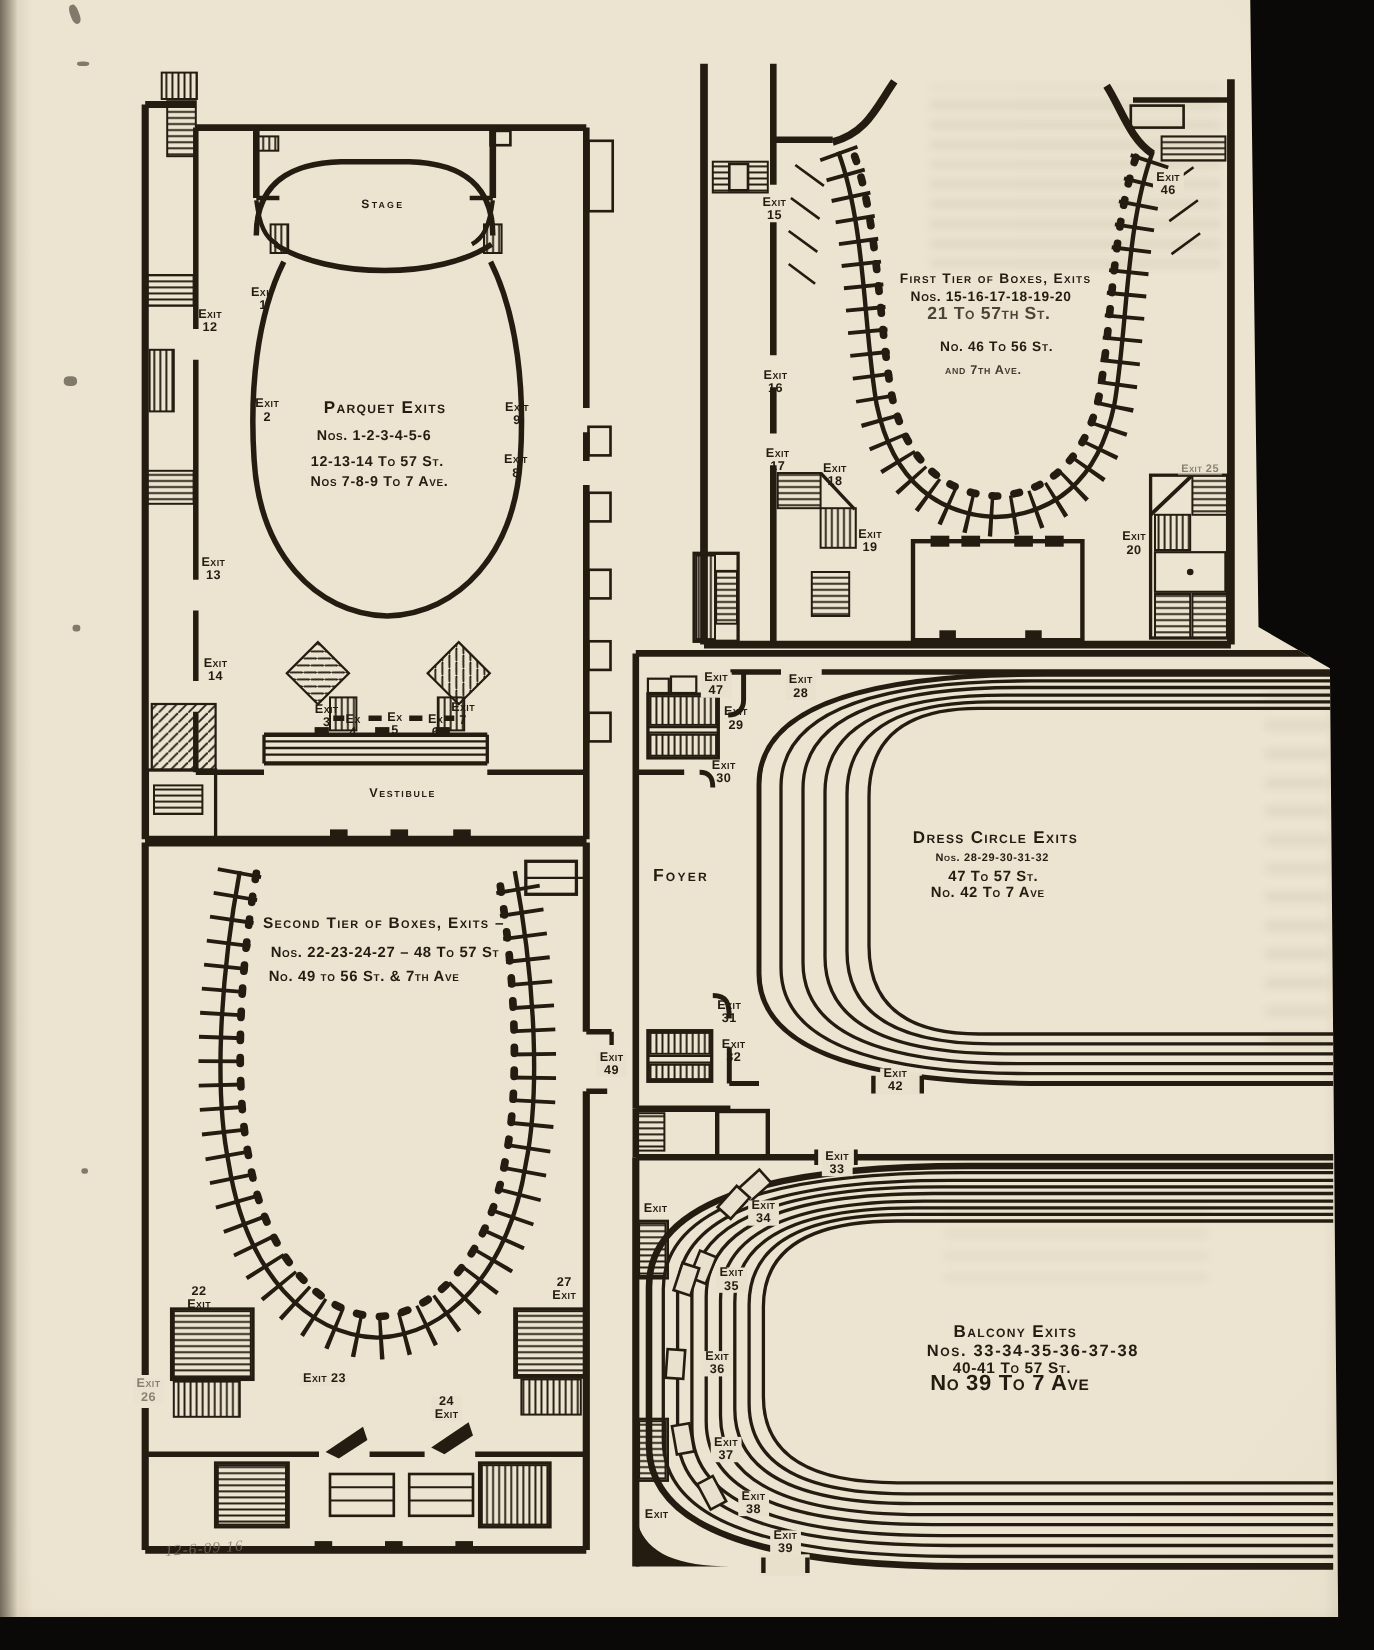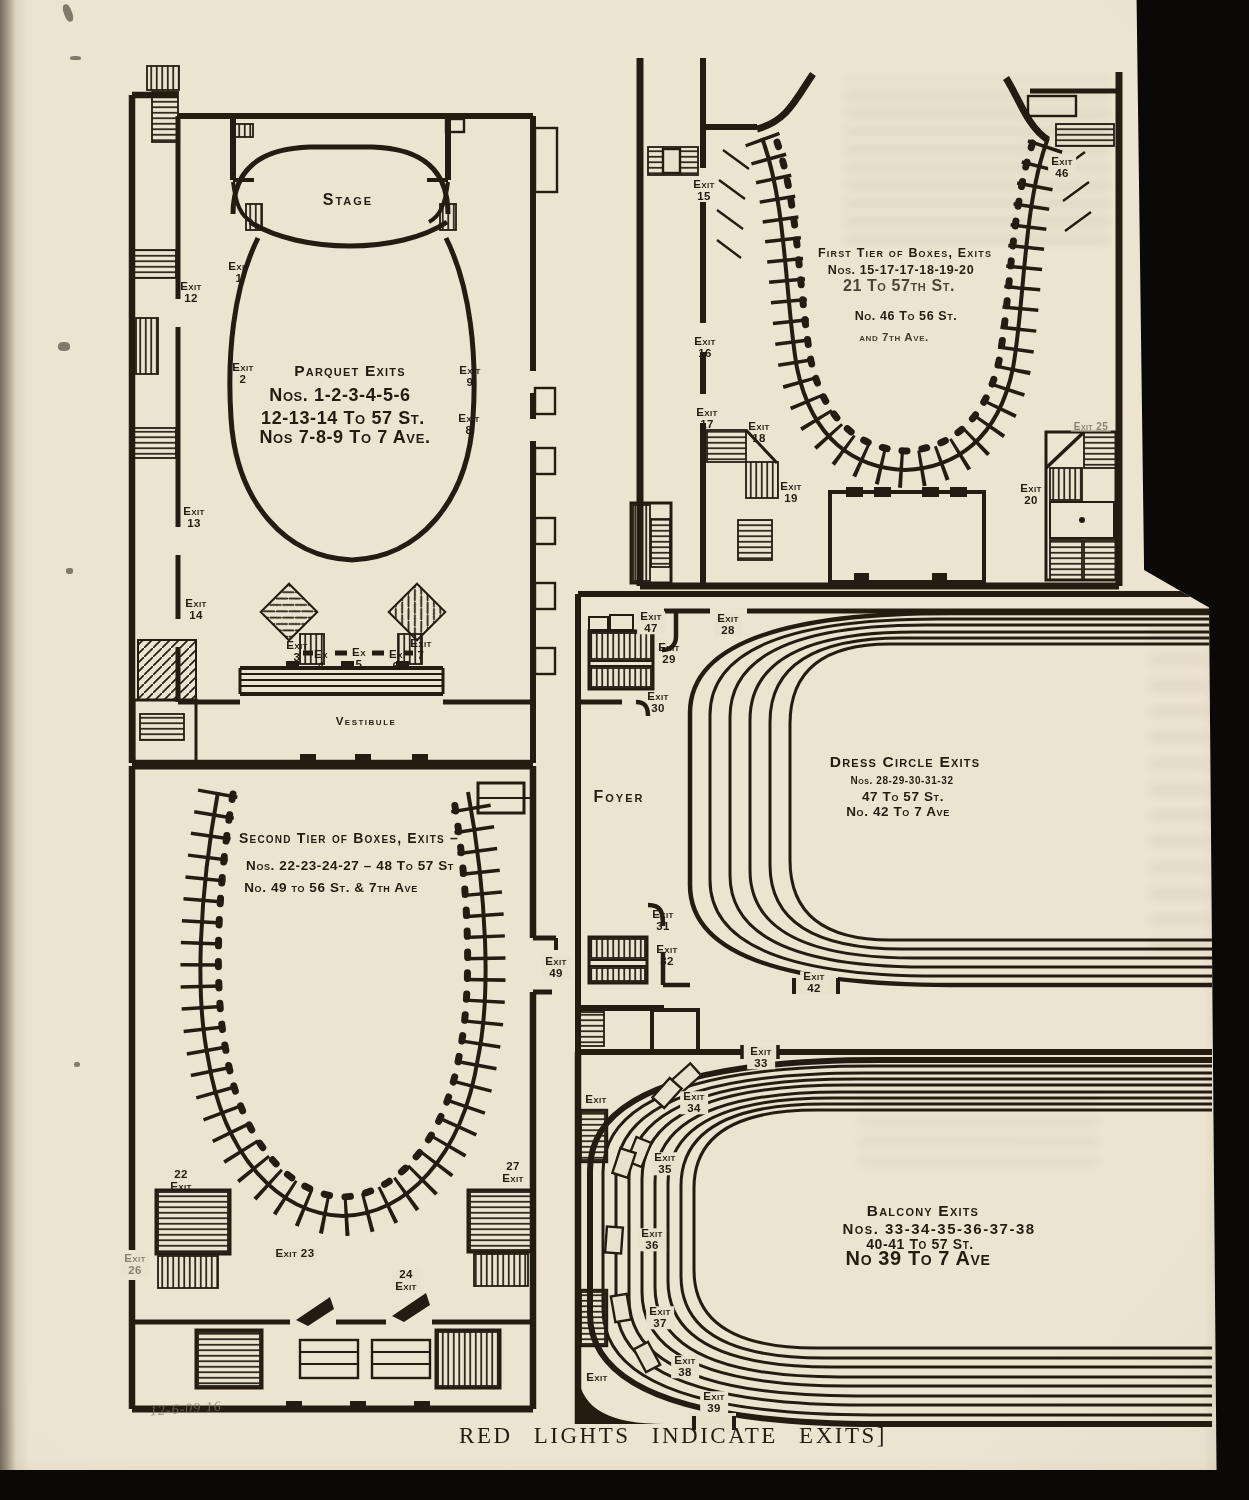--- a/index.html
+++ b/index.html
@@ -23,21 +23,21 @@
   .ink .pfv{fill:url(#pv);stroke:#241c11;stroke-width:1.8}
   .ink .pfd{fill:url(#pd);stroke:#241c11;stroke-width:2}
   .ink .box{fill:#e9e1cd;stroke:#241c11;stroke-width:2.4}
   .ink .gap{fill:#e8e0cb;stroke:none}
   .lab{position:absolute;transform:translate(-50%,-50%);
        font-weight:700;font-size:11.5px;font-variant:small-caps;
        letter-spacing:.4px;color:#241c11;white-space:pre-line;text-align:center;line-height:1.02}
   .bg{background:#e9e1cd;padding:0 3px}
   .smudged{opacity:.5;filter:blur(.5px)}
   .ptitle{font-size:15.5px;letter-spacing:1.2px;line-height:1.1}
-  .pline{font-size:18px;letter-spacing:.6px;line-height:1.2;white-space:nowrap}
+  .pline{font-size:13px;letter-spacing:.6px;line-height:1.2;white-space:nowrap}
   .caption{position:absolute;left:673px;top:1436px;transform:translate(-50%,-50%);
        font-family:"Liberation Serif",serif;font-size:23px;letter-spacing:2.5px;word-spacing:13px;
        color:#241c11;white-space:nowrap}
   .pencil{position:absolute;left:150px;top:1401px;font-family:"Liberation Serif",serif;
        font-style:italic;font-size:14px;color:#7d7360;opacity:.75;transform:rotate(-4deg);letter-spacing:1px}
 </style>
 </head>
 <body>
 
 <div class="paper">
@@ -301,21 +301,21 @@
         <g transform="translate(647,1357) rotate(-28)">
             <rect class="box" x="-8" y="-13" width="16" height="26"></rect>
           </g>
       </g>
       <rect class="gap" x="690" y="1413" width="46" height="20"></rect>
       <path class="s" stroke-width="4" d="M694 1416 V1430 M734 1416 V1430"></path>
       <path class="f" d="M578 1376 C582 1410 612 1424 664 1424 L578 1424 Z"></path>
     </g>
   </svg>
 
-  <div class="lab" style="left:348px;top:200px;font-size:16px;letter-spacing:2px">Stage</div>
+  <div class="lab" style="left:348px;top:187px;font-size:11px;letter-spacing:2px">Stage</div>
   <div class="lab ptitle" style="left:350px;top:371px">Parquet Exits</div>
   <div class="lab pline" style="left:340px;top:396px">Nos. 1-2-3-4-5-6</div>
   <div class="lab pline" style="left:343px;top:419px">12-13-14 To 57 St.</div>
   <div class="lab pline" style="left:345px;top:438px">Nos 7-8-9 To 7 Ave.</div>
   <div class="lab" style="left:366px;top:722px;font-size:11.5px;letter-spacing:1.5px">Vestibule</div>
   <div class="lab" style="left:191px;top:293px">Exit
 12</div>
   <div class="lab" style="left:239px;top:273px">Exit
 1</div>
   <div class="lab" style="left:243px;top:374px">Exit
@@ -333,21 +333,21 @@
   <div class="lab" style="left:321px;top:661px">Ex
 4</div>
   <div class="lab" style="left:359px;top:659px">Ex
 5</div>
   <div class="lab" style="left:396px;top:661px">Ex
 6</div>
   <div class="lab" style="left:421px;top:650px">Exit
 7</div>
 
   <div class="lab ptitle" style="left:905px;top:254px;font-size:12.5px">First Tier of Boxes, Exits</div>
-  <div class="lab pline" style="left:901px;top:270px;font-size:12.5px">Nos. 15-17-17-18-19-20</div>
+  <div class="lab pline" style="left:901px;top:270px;font-size:12.5px">Nos. 15-16-17-18-19-20</div>
   <div class="lab pline" style="left:899px;top:286px;font-size:16px;opacity:.8">21 To 57th St.</div>
   <div class="lab pline" style="left:906px;top:316px;font-size:12.5px">No. 46 To 56 St.</div>
   <div class="lab pline" style="left:894px;top:338px;font-size:11.5px;opacity:.85">and 7th Ave.</div>
   <div class="lab" style="left:704px;top:191px">Exit
 15</div>
   <div class="lab" style="left:705px;top:348px">Exit
 16</div>
   <div class="lab" style="left:707px;top:419px">Exit
 17</div>
   <div class="lab" style="left:759px;top:433px">Exit
@@ -409,15 +409,14 @@
   <div class="lab bg" style="left:652px;top:1240px">Exit
 36</div>
   <div class="lab bg" style="left:660px;top:1318px">Exit
 37</div>
   <div class="lab bg" style="left:685px;top:1367px">Exit
 38</div>
   <div class="lab" style="left:597px;top:1378px">Exit</div>
   <div class="lab bg" style="left:714px;top:1403px">Exit
 39</div>
 
-  <div class="caption">RED LIGHTS INDICATE EXITS]</div>
   <div class="pencil">12-6-09 16</div>
 </div>
 
 </body></html>

